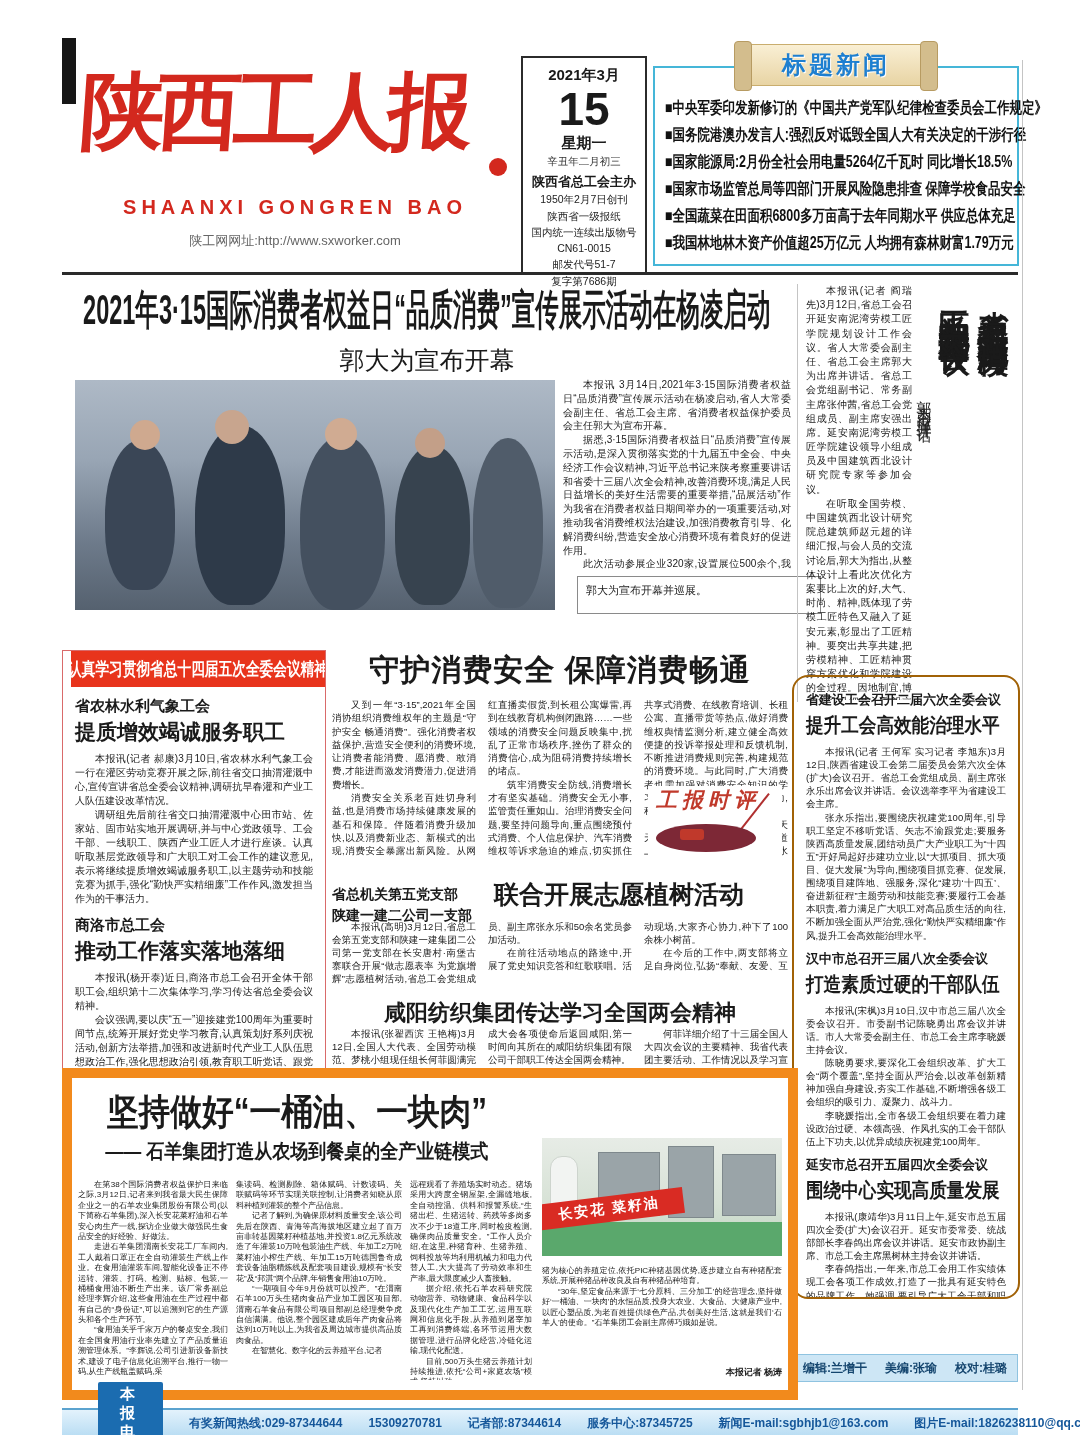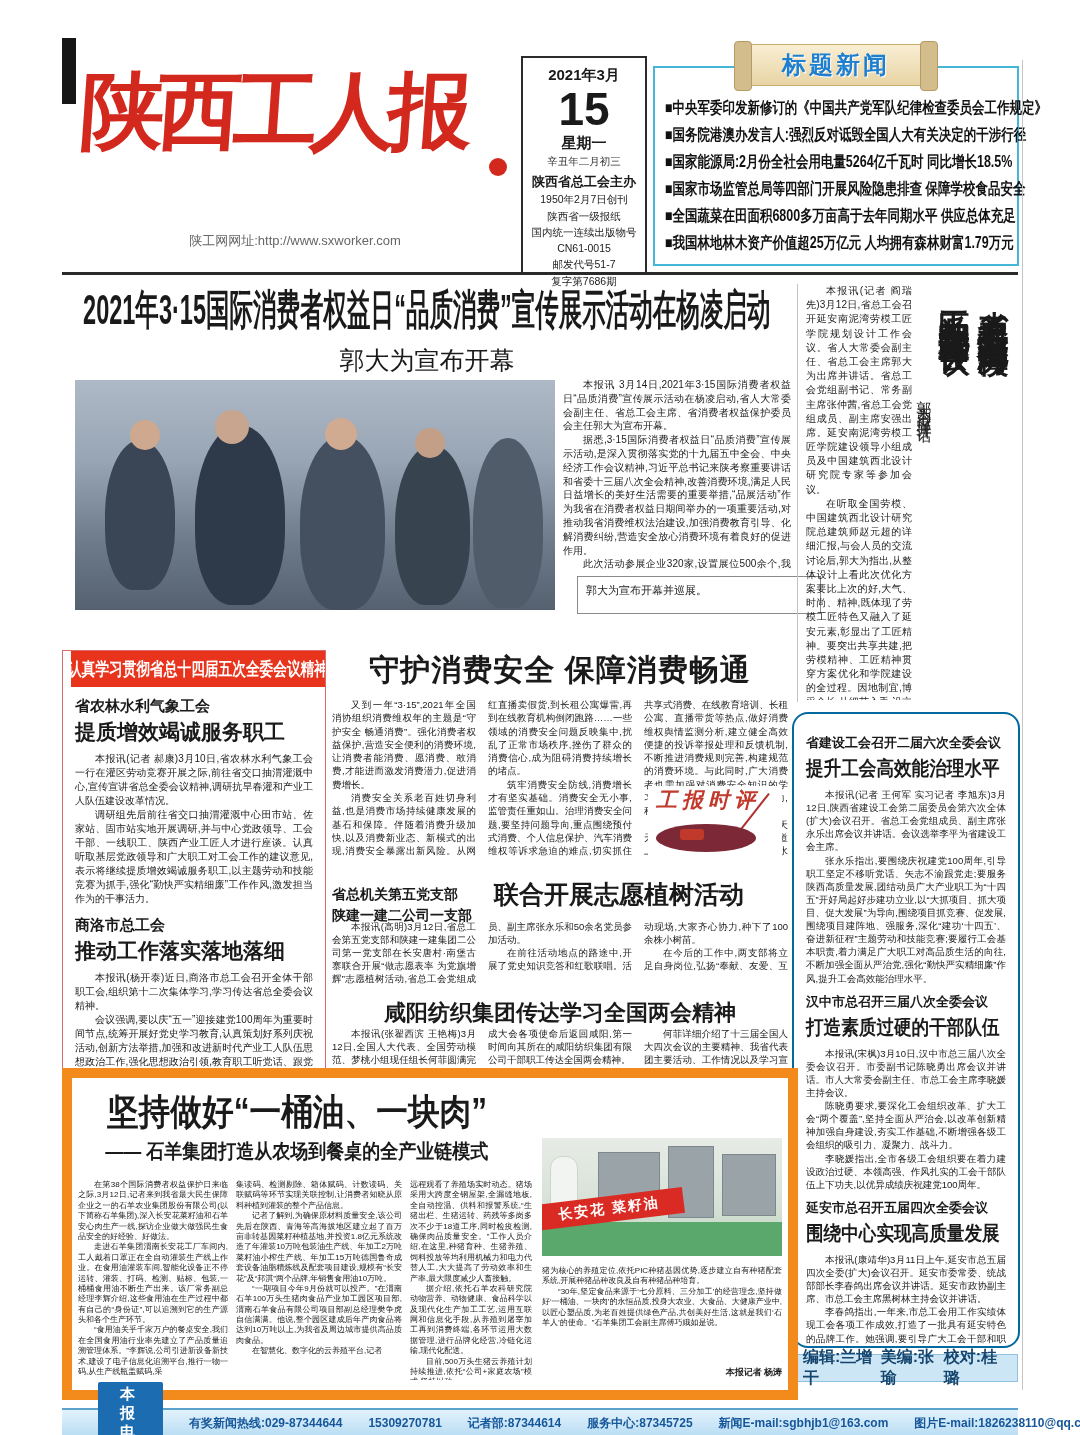--- a/index.html
+++ b/index.html
@@ -91,29 +91,29 @@
   #tree-headline{left:494px;top:878px;width:294px;font-size:25px;font-weight:900;white-space:nowrap;}
   #tree-body{left:332px;top:920px;width:456px;height:76px;column-count:3;column-gap:12px;
     font-size:9.5px;line-height:1.38;overflow:hidden;}
 
   
   #xy-headline{left:332px;top:998px;width:456px;text-align:center;font-size:22px;font-weight:900;}
   #xy-body{left:332px;top:1028px;width:456px;height:40px;column-count:3;column-gap:12px;
     font-size:9.5px;line-height:1.35;overflow:hidden;}
 
   
-  #pink-box{left:792px;top:712px;width:200px;height:608px;border:2px solid #0369a1;border-radius:16px;
-    padding:12px 12px;overflow:hidden;}
+  #pink-box{left:792px;top:675px;width:200px;height:608px;border:2px solid #a16207;border-radius:16px;
+    padding:6px 12px;overflow:hidden;}
   .rc-kicker{font-size:13px;font-weight:bold;margin-top:8px;}
   .rc-headline{font-size:20px;font-weight:900;margin:3px 0 6px;white-space:nowrap;
     transform:scaleX(0.88);transform-origin:left center;}
   .rc-body{font-size:9.5px;line-height:1.38;}
   #credits{left:792px;top:1354px;width:204px;height:26px;background:#cde6f5;border:1px solid #8fc3e0;
     display:flex;align-items:center;justify-content:space-between;padding:0 10px;
-    font-size:16px;font-weight:bold;color:#14456e;}
+    font-size:12px;font-weight:bold;color:#14456e;}
 
   
   #feature{left:62px;top:1068px;width:716px;height:312px;border:10px solid #f28a1c;background:#fff;}
   #ft-headline{left:0;top:10px;width:450px;}
   #ft-headline span{font-size:36px;font-weight:900;white-space:nowrap;transform:scaleX(0.88);}
   #ft-sub{left:0;top:60px;width:450px;}
   #ft-sub span{font-size:20px;font-weight:bold;white-space:nowrap;transform:scaleX(0.9);}
   #ft-photo{left:470px;top:60px;width:240px;height:118px;overflow:hidden;
     background:linear-gradient(180deg,#e7ece6 0%,#d7e2d6 55%,#bcd3bf 100%);}
   #ft-floor{position:absolute;left:0;bottom:0;width:100%;height:34px;background:#5aa86c;}
@@ -139,20 +139,21 @@
     padding:3px 22px;margin-left:36px;border-radius:2px;}
   .ft-item{font-size:12px;font-weight:bold;color:#15579a;margin-left:26px;white-space:nowrap;text-align:center;}
 </style>
 </head>
 <body>
 
 <div id="page">
 
   <div class="abs" id="black-tab"></div>
   <div class="abs" id="mast-title">陕西工人报</div>
+  <div class="abs" id="mast-eng">SHAANXI GONGREN BAO</div>
   <div class="abs" id="mast-web">陕工网网址:http://www.sxworker.com</div>
   <div class="abs" id="red-dot"></div>
 
   <div class="abs" id="date-box">
     <div class="dm">2021年3月</div>
     <div class="dd">15</div>
     <div class="dw">星期一</div>
     <div class="dl">辛丑年二月初三</div>
     <div class="dorg">陕西省总工会主办</div>
     <div class="ds">1950年2月7日创刊</div>

